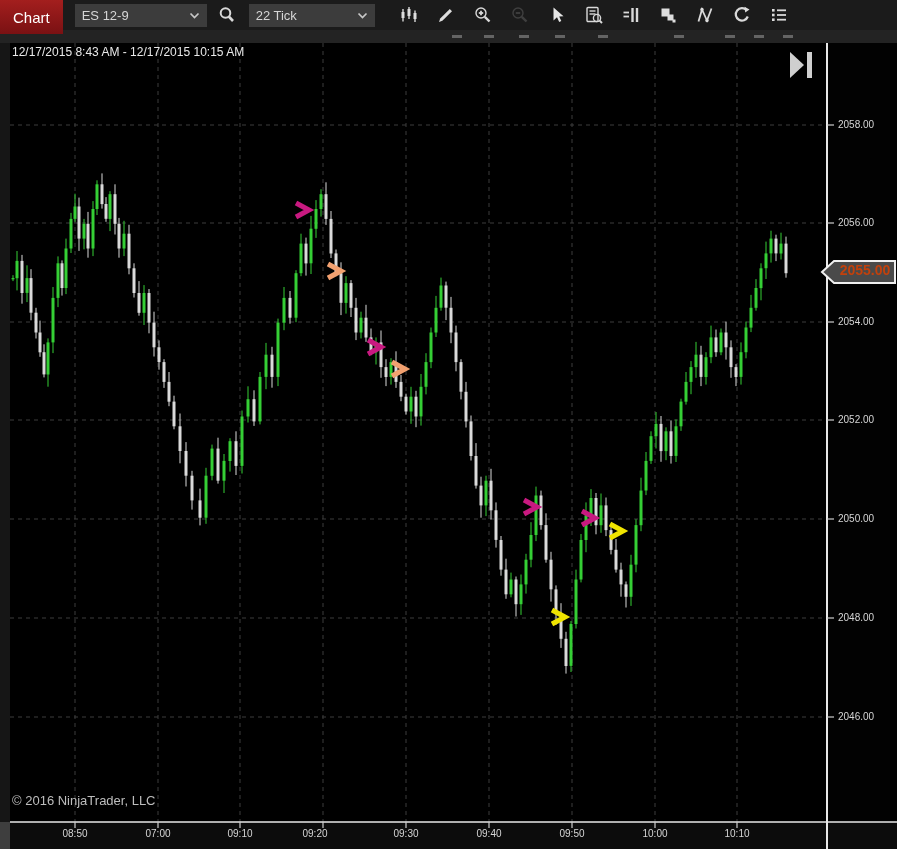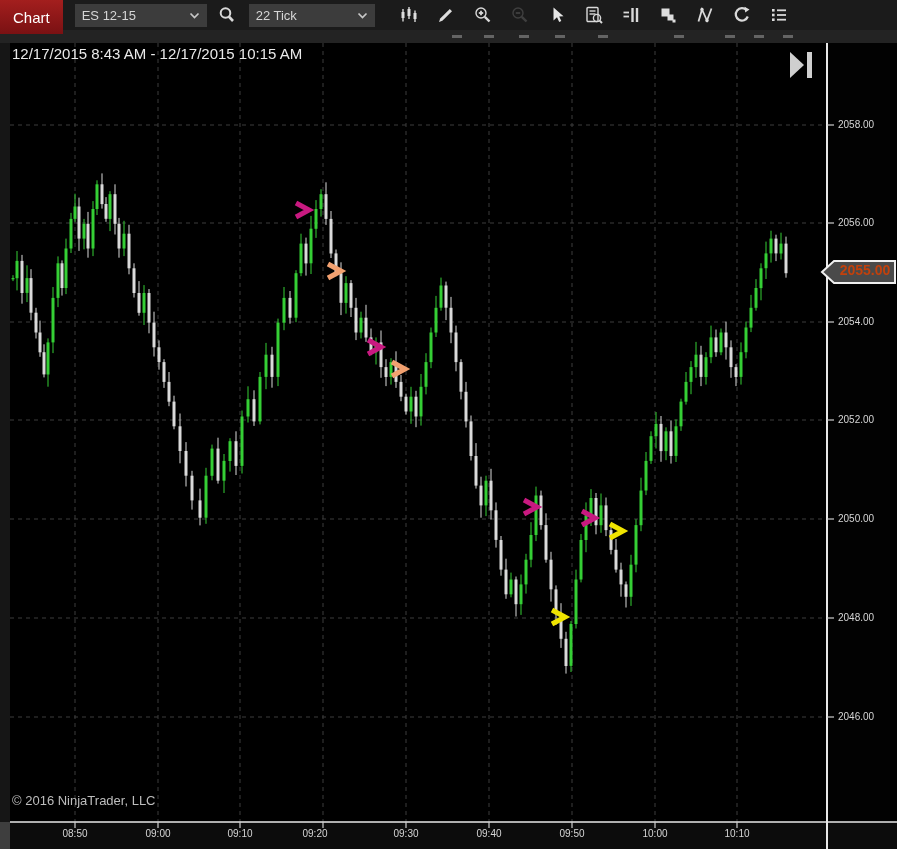--- a/index.html
+++ b/index.html
@@ -28,21 +28,21 @@
   .substrip .mark{position:absolute;top:5px;width:10px;height:3px;background:#9a9a9a;opacity:.55;}
 
   
   .left-strip{position:absolute;left:0;top:43px;width:10px;height:779px;background:#161616;z-index:1;}
   .corner-block{position:absolute;left:0;top:822px;width:10px;height:27px;background:#3e3e3e;z-index:3;}
   .time-strip{position:absolute;left:0;top:822px;width:897px;height:27px;background:#0c0c0c;z-index:1;}
   .price-strip{position:absolute;left:828px;top:43px;width:69px;height:779px;background:#020202;z-index:1;}
 
   #plot-svg{position:absolute;left:0;top:0;z-index:2;pointer-events:none;}
 
-  .date-range{position:absolute;left:12px;top:45px;color:#e9e9e9;font-size:15px;z-index:3;}
+  .date-range{position:absolute;left:12px;top:45px;color:#e9e9e9;font-size:12px;z-index:3;}
   .copyright{position:absolute;left:12px;top:793px;color:#bdbdbd;font-size:13px;z-index:3;}
 
   .price-label{position:absolute;left:838px;height:18px;line-height:18px;color:#d6d6d6;
     font-size:10px;z-index:3;}
   .time-label{position:absolute;top:828px;width:52px;text-align:center;color:#d6d6d6;
     font-size:10px;z-index:3;}
 
   .price-tag{position:absolute;left:820px;top:259px;width:77px;height:26px;z-index:4;}
   .price-tag span{position:absolute;left:16px;top:3px;width:58px;text-align:center;
     color:#c2410c;font-size:14px;font-weight:700;}
@@ -52,21 +52,21 @@
 </style>
 </head>
 <body>
 
 <div id="stage">
 
   <div class="toolbar">
     <div class="chart-tab">Chart</div>
 
     <div class="dd dd-instrument">
-      <span class="val">ES 12-15</span>
+      <span class="val">ES 12-9</span>
       <svg width="11" height="7">
         <polyline points="1.5,1.5 5.5,5.5 9.5,1.5" stroke="#c8c8c8" stroke-width="1.7" fill="none"></polyline>
       </svg>
     </div>
 
     <button class="tb-btn search-btn">
       <svg width="20" height="20" viewBox="0 0 20 20">
         <circle cx="8.5" cy="8" r="4.8" stroke-width="2"></circle>
         <line x1="11.8" y1="11.5" x2="16" y2="16" stroke-width="2.6"></line>
       </svg>
@@ -558,21 +558,21 @@
   </button>
 
 <div class="price-label" style="top: 116px;">2058.00</div>
     <div class="price-label" style="top: 214px;">2056.00</div>
     <div class="price-label" style="top: 313px;">2054.00</div>
     <div class="price-label" style="top: 411px;">2052.00</div>
     <div class="price-label" style="top: 510px;">2050.00</div>
     <div class="price-label" style="top: 609px;">2048.00</div>
     <div class="price-label" style="top: 708px;">2046.00</div>
     <div class="time-label" style="left: 49px;">08:50</div>
-    <div class="time-label" style="left: 132px;">09:00</div>
+    <div class="time-label" style="left: 132px;">07:00</div>
     <div class="time-label" style="left: 214px;">09:10</div>
     <div class="time-label" style="left: 289px;">09:20</div>
     <div class="time-label" style="left: 380px;">09:30</div>
     <div class="time-label" style="left: 463px;">09:40</div>
     <div class="time-label" style="left: 546px;">09:50</div>
     <div class="time-label" style="left: 629px;">10:00</div>
     <div class="time-label" style="left: 711px;">10:10</div>
   </div>
 
 </body></html>

